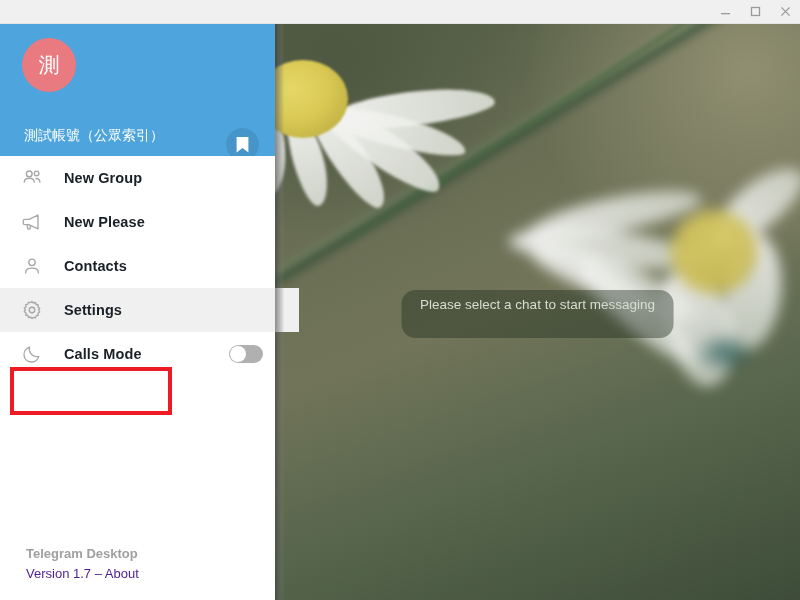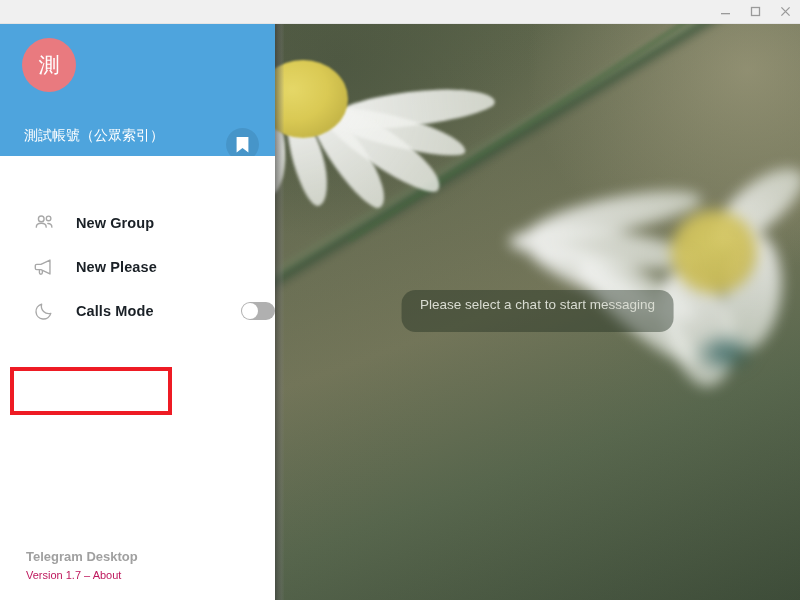--- a/index.html
+++ b/index.html
@@ -104,23 +104,22 @@
     background: rgba(0,0,0,0.09);
     display: flex;
     align-items: center;
     justify-content: center;
   }
   .saved-btn svg { display: block; }
 
   
   .menu {
     position: absolute;
-    top: 132px; left: 12px;
+    top: 132px; left: 0;
     width: 299px;
-    margin-top: 45px;
   }
 
   .menu-item {
     position: relative;
     display: flex;
     align-items: center;
     height: 44px;
     padding-left: 0;
     background: transparent;
   }
@@ -180,22 +179,22 @@
     left: 26px;
     bottom: 16px;
     line-height: 1.55;
   }
   .footer-title {
     font-size: 13px;
     font-weight: bold;
     color: #a0a0a0;
   }
   .footer-version {
-    font-size: 11px;
-    color: #be185d;
+    font-size: 13px;
+    color: #4c1d95;
   }
 
   
   .drawer-shadow {
     position: absolute;
     top: 0;
     left: 275px;
     width: 9px;
     height: 576px;
     background: linear-gradient(to right,
@@ -329,21 +328,21 @@
     inset: 0;
     background: linear-gradient(to bottom, rgba(90,96,70,0.06), rgba(48,60,44,0.10));
   }
 
   
   .empty-pill {
     position: absolute;
     left: 50%;
     top: 266px;
     transform: translateX(-50%);
-    padding: 7px 19px 20px;
+    padding: 7px 19px 26px;
     border-radius: 14px;
     background: rgba(32,45,30,0.42);
     color: #d9dcd2;
     font-size: 13.5px;
     white-space: nowrap;
     z-index: 3;
   }
 </style>
 </head>
 <body>
@@ -439,22 +438,40 @@
         <div class="menu-item">
           <span class="menu-icon">
             <svg width="22" height="22" viewBox="0 0 24 24" fill="none" stroke="currentColor" stroke-width="1.5" stroke-linejoin="round" stroke-linecap="round">
               <path d="M4 9.2h4.6L18.5 4.4v15.2L8.6 14.8H4a1.5 1.5 0 0 1-1.5-1.5v-2.6A1.5 1.5 0 0 1 4 9.2z"></path>
               <path d="M7 14.8v3.5a1.6 1.6 0 0 0 3.2 0v-2"></path>
             </svg>
           </span>
           <span class="menu-label">New Please</span>
         </div>
 
-
-
+        <div class="menu-item">
+          <span class="menu-icon">
+            <svg width="22" height="22" viewBox="0 0 24 24" fill="none" stroke="currentColor" stroke-width="1.5" stroke-linecap="round">
+              <circle cx="12" cy="8" r="3.5"></circle>
+              <path d="M5 19.5c0-3.3 3.1-5.2 7-5.2s7 1.9 7 5.2"></path>
+            </svg>
+          </span>
+          <span class="menu-label">Contacts</span>
+        </div>
+
+
+        <div class="menu-item active">
+          <span class="menu-icon">
+            <svg width="22" height="22" viewBox="0 0 24 24" fill="none" stroke="currentColor" stroke-width="1.5" stroke-linejoin="round">
+              <circle cx="12" cy="12" r="3"></circle>
+              <path d="M12 2.6l1.5 1.8 2.3-.6.7 2.2 2.3.5-.3 2.3 1.9 1.4-1.2 2 1.2 2-1.9 1.4.3 2.3-2.3.5-.7 2.2-2.3-.6L12 21.4l-1.5-1.8-2.3.6-.7-2.2-2.3-.5.3-2.3L3.6 13.8l1.2-2-1.2-2 1.9-1.4-.3-2.3 2.3-.5.7-2.2 2.3.6z"></path>
+            </svg>
+          </span>
+          <span class="menu-label">Settings</span>
+        </div>
 
         <div class="menu-item">
           <span class="menu-icon">
             <svg width="22" height="22" viewBox="0 0 24 24" fill="none" stroke="currentColor" stroke-width="1.5" stroke-linejoin="round">
               <path d="M19.4 14.6A8.2 8.2 0 0 1 9.4 4.6a8.2 8.2 0 1 0 10 10z"></path>
             </svg>
           </span>
           <span class="menu-label">Calls Mode</span>
           <span class="toggle">
             <span class="knob"></span>

